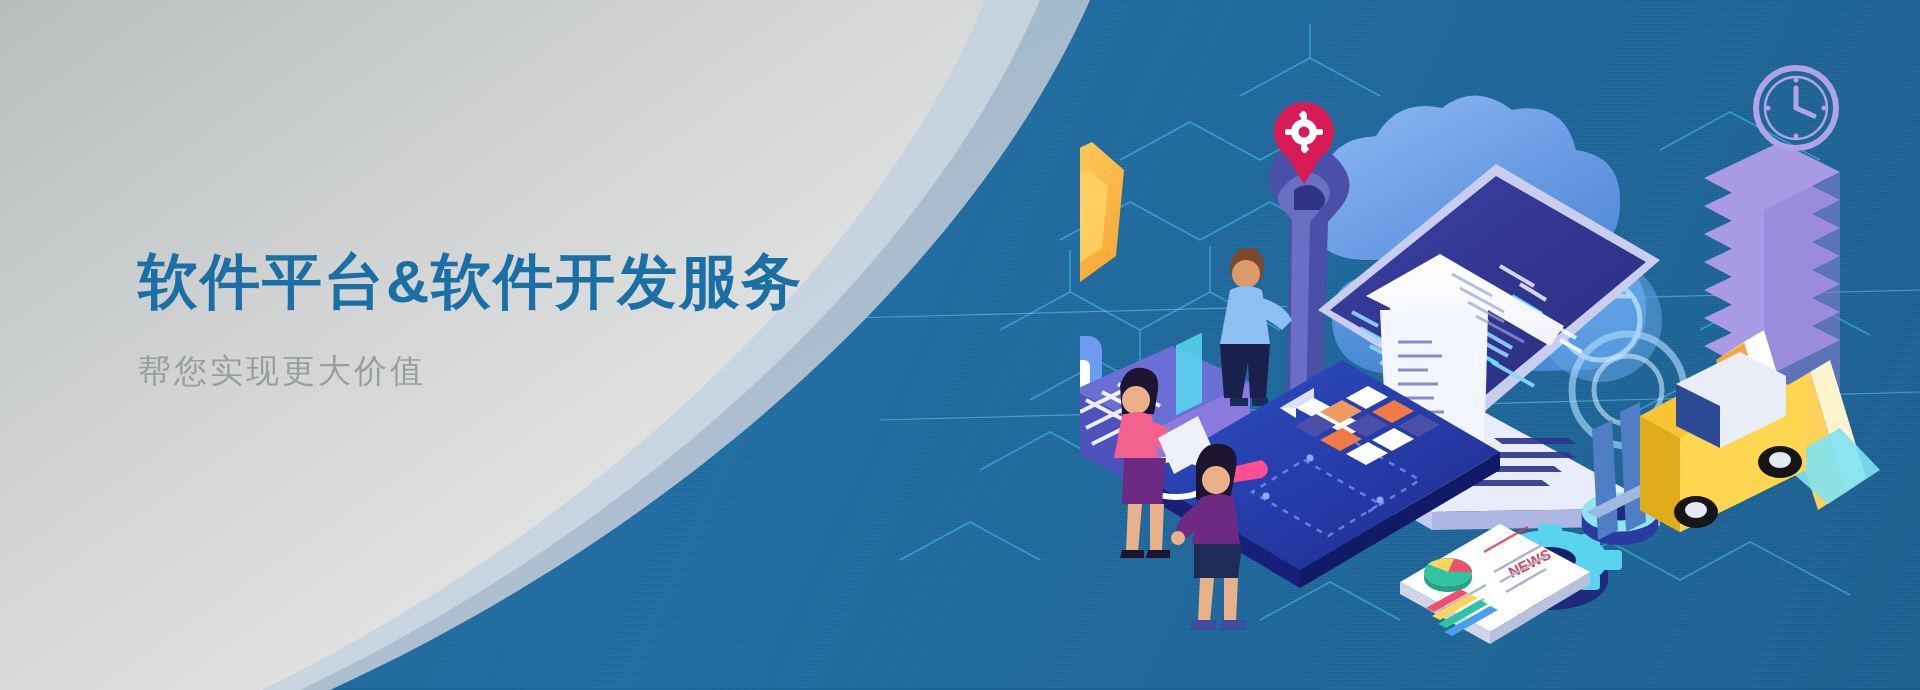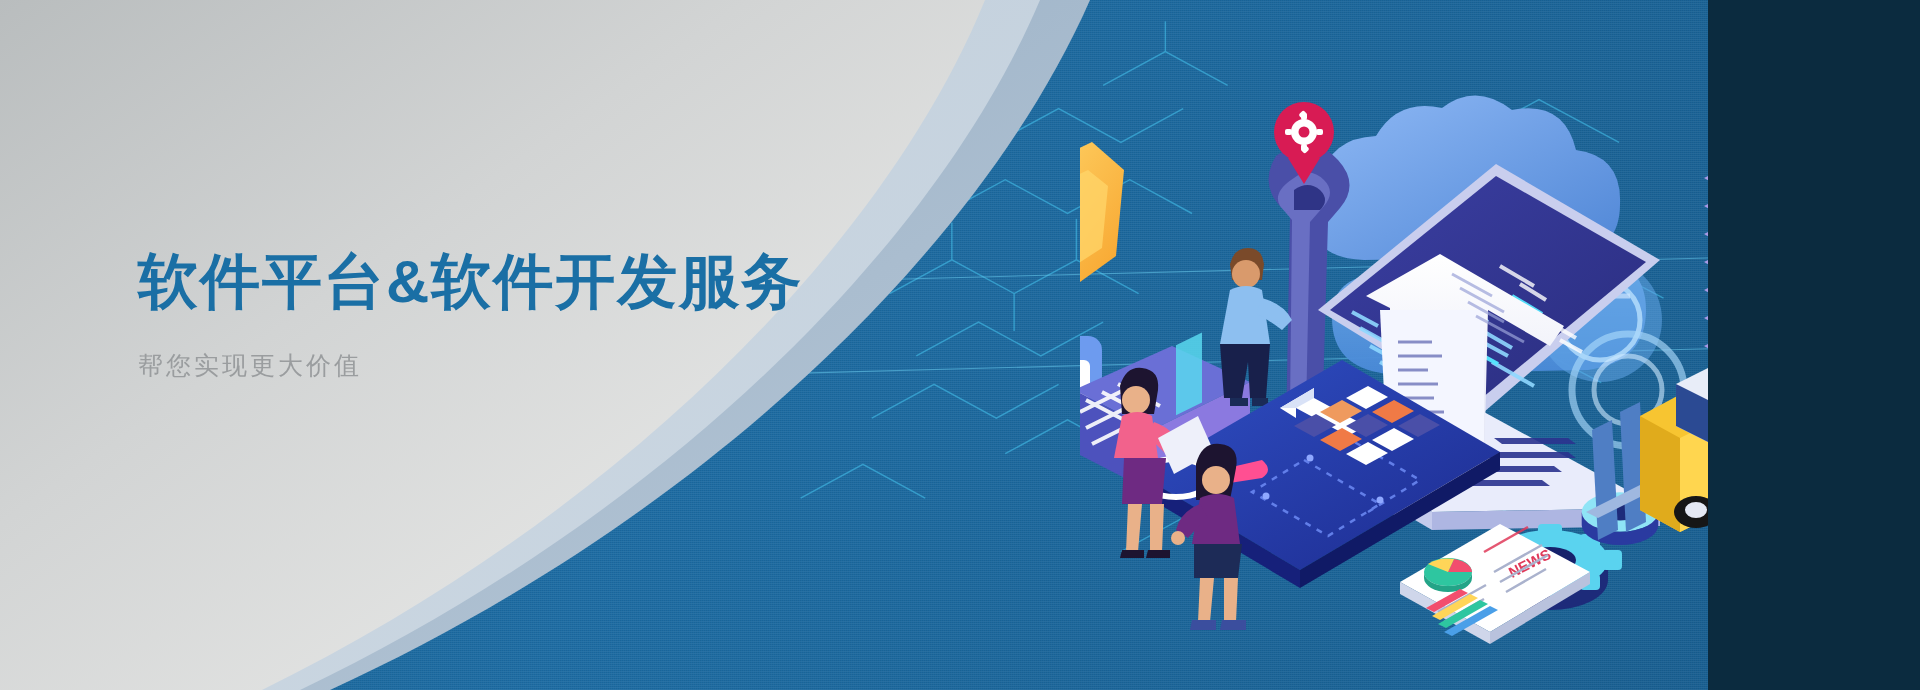--- a/index.html
+++ b/index.html
@@ -1,18 +1,18 @@
 <!DOCTYPE html>
 <html><head>
 <meta charset="utf-8">
 <style>
   html,body{margin:0;padding:0;background:#0b2b3f;}
   *{box-sizing:border-box;}
   .banner{
-    position:relative;width:1708px;height:690px;overflow:hidden;
+    position:relative;width:1920px;height:690px;overflow:hidden;
     font-family:"Liberation Sans","DejaVu Sans",sans-serif;
     background:#1c6499;
   }
 
   
   .bg-blue{
     position:absolute;inset:0;
     background:
       linear-gradient(115deg,#1a6396 0%,#1d6ca3 42%,#195f91 100%);
   }
@@ -29,21 +29,21 @@
   
   .wedge{position:absolute;left:0;top:0;width:1250px;height:690px;}
 
   
   .copy{position:absolute;left:138px;top:250px;width:760px;z-index:40;}
   .title{
     font-size:60px;line-height:1.05;font-weight:700;color:#1a6fa5;
     letter-spacing:2px;margin:0;white-space:nowrap;
   }
   .subtitle{
-    margin:36px 0 0 0;font-size:25px;letter-spacing:3px;
+    margin:36px 0 0 0;font-size:33px;letter-spacing:3px;
     color:#9a9d9f;font-weight:400;
   }
 
   
   .illus{position:absolute;left:1080px;top:60px;width:840px;height:620px;z-index:30;}
 </style>
 </head>
 <body>
 
 <div class="banner">

